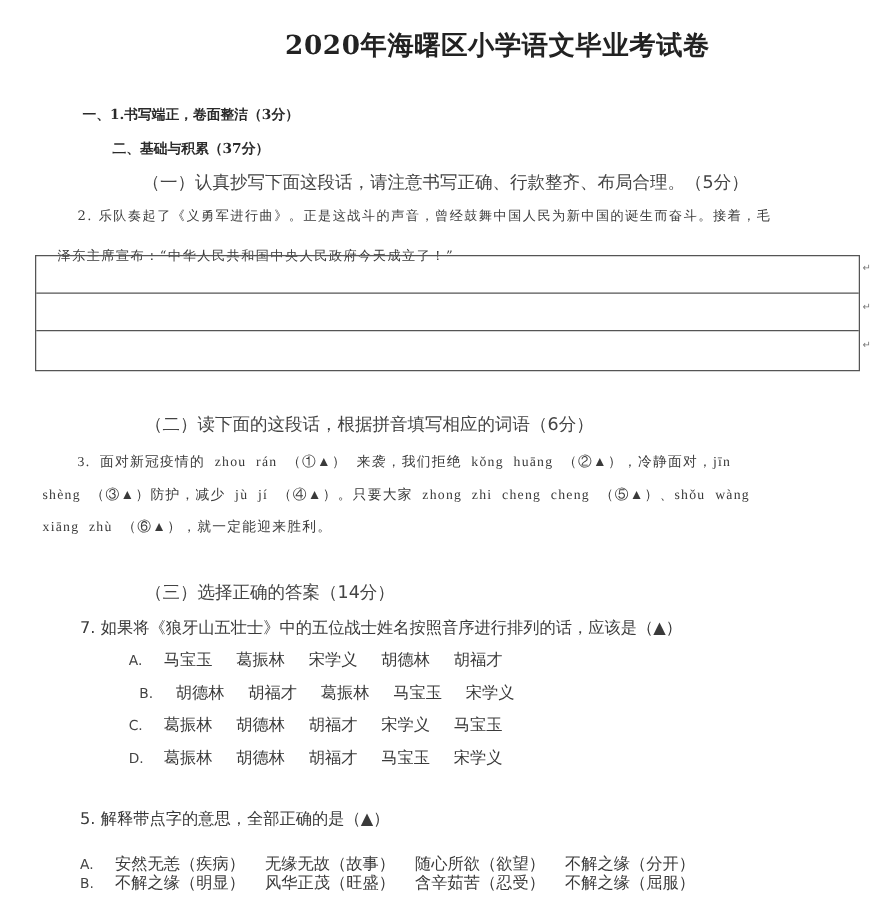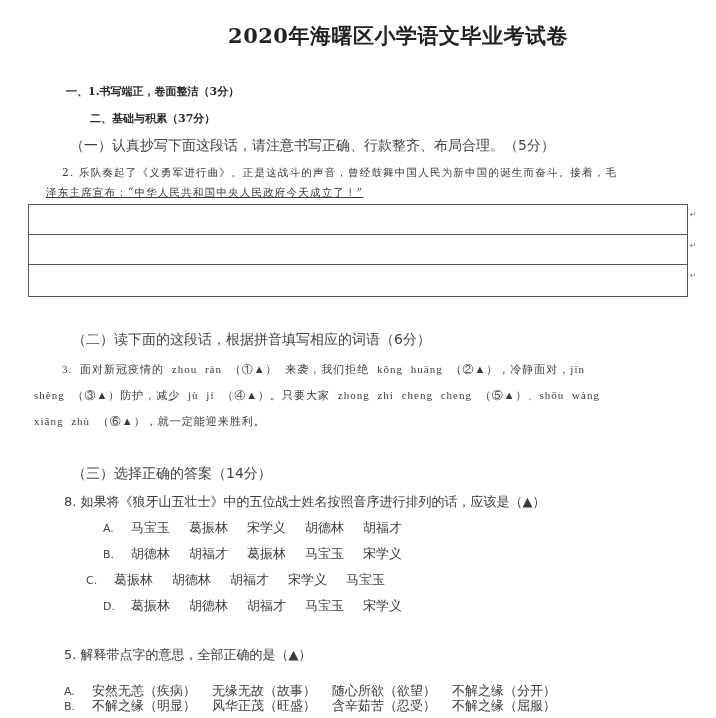--- a/index.html
+++ b/index.html
@@ -9,21 +9,21 @@
     color: #333333;
   }
   .title {
     position: absolute; left: 0; width: 100%; top: 22px;
     text-align: center; font-family: "DejaVu Serif", "Liberation Serif", serif;
     font-weight: bold; font-size: 21px; color: #222; letter-spacing: 0.5px;
     padding-left: 80px; box-sizing: border-box;
   }
   .line { position: absolute; white-space: nowrap; }
   .h1 { font-family: "DejaVu Serif", "Liberation Serif", serif; font-weight: bold; font-size: 11px; color: #2a2a2a; }
-  .h2 { font-size: 14px; color: #444; }
+  .h2 { font-size: 14px; color: #444; margin-left: 44px; }
   .serif-small { font-family: "DejaVu Serif", "Liberation Serif", serif; font-size: 10.5px; color: #3a3a3a; letter-spacing: 1.2px; }
   .pinyin-line { font-family: Liberation Serif, serif; font-size: 11px; color: #3a3a3a; letter-spacing: 1px; word-spacing: 4px; }
   .q { font-size: 13px; color: #3a3a3a; }
   .opt { font-size: 13px; color: #3a3a3a; margin-left: 39px; }
   .opt .letter { display: inline-block; width: 28px; font-size: 11px; color: #444; }
   .opt .name { display: inline-block; width: 58px; }
   .opt5 .item { display: inline-block; margin-right: 16px; }
   .opt5 .letter { display: inline-block; width: 28px; font-size: 11px; color: #444; }
   .writing-box {
     position: absolute; left: 28px; top: 204px; width: 660px; height: 93px;
@@ -36,46 +36,46 @@
 </head>
 <body>
 
 <div class="title">2020年海曙区小学语文毕业考试卷</div>
 
 <div class="line h1" style="left:66px; top:84px;">一、1.书写端正，卷面整洁（3分）</div>
 <div class="line h1" style="left:66px; top:111px;margin-left:24px;">二、基础与积累（37分）</div>
 <div class="line h2" style="left:70px; top:137px;">（一）认真抄写下面这段话，请注意书写正确、行款整齐、布局合理。（5分）</div>
 
 <div class="line serif-small" style="left:62px; top:166px;">2. 乐队奏起了《义勇军进行曲》。正是这战斗的声音，曾经鼓舞中国人民为新中国的诞生而奋斗。接着，毛</div>
-<div class="line serif-small" style="left:46px; top:186px;text-decoration:underline;">泽东主席宣布：“中华人民共和国中央人民政府今天成立了！”</div>
+<div class="line serif-small" style="left:46px; top:198px;">泽东主席宣布：“中华人民共和国中央人民政府今天成立了！”</div>
 
 <div class="writing-box">
   <div class="writing-row"></div>
   <div class="writing-row"></div>
   <div class="writing-row"></div>
 </div>
 <span class="row-mark" style="top:210px;">↵</span>
 <span class="row-mark" style="top:241px;">↵</span>
 <span class="row-mark" style="top:271px;">↵</span>
 
 <div class="line h2" style="left:72px; top:331px;">（二）读下面的这段话，根据拼音填写相应的词语（6分）</div>
 <div class="line pinyin-line" style="left:62px; top:362px;">3. 面对新冠疫情的 zhou  rán （①▲） 来袭，我们拒绝 kǒng  huāng  （②▲），冷静面对，jīn</div>
 <div class="line pinyin-line" style="left:34px; top:388px;">shèng （③▲）防护，减少 jù  jí  （④▲）。只要大家 zhong  zhi  cheng  cheng （⑤▲）、shǒu  wàng</div>
 <div class="line pinyin-line" style="left:34px; top:414px;">xiāng  zhù （⑥▲），就一定能迎来胜利。</div>
 
 <div class="line h2" style="left:72px; top:465px;">（三）选择正确的答案（14分）</div>
-<div class="line q" style="left:64px; top:493px;">8. 如果将《狼牙山五壮士》中的五位战士姓名按照音序进行排列的话，应该是（▲）</div>
+<div class="line q" style="left:64px; top:493px;">7. 如果将《狼牙山五壮士》中的五位战士姓名按照音序进行排列的话，应该是（▲）</div>
 
 <div class="line opt" style="left:64px; top:519px;">
   <span class="letter">A.</span><span class="name">马宝玉</span><span class="name">葛振林</span><span class="name">宋学义</span><span class="name">胡德林</span><span class="name">胡福才</span>
 </div>
-<div class="line opt" style="left:64px; top:545px;">
+<div class="line opt" style="left:64px; top:545px;text-align:center;">
   <span class="letter">B.</span><span class="name">胡德林</span><span class="name">胡福才</span><span class="name">葛振林</span><span class="name">马宝玉</span><span class="name">宋学义</span>
 </div>
-<div class="line opt" style="left:47px; top:571px;">
+<div class="line opt" style="left:64px; top:571px;">
   <span class="letter">C.</span><span class="name">葛振林</span><span class="name">胡德林</span><span class="name">胡福才</span><span class="name">宋学义</span><span class="name">马宝玉</span>
 </div>
 <div class="line opt" style="left:64px; top:597px;">
   <span class="letter">D.</span><span class="name">葛振林</span><span class="name">胡德林</span><span class="name">胡福才</span><span class="name">马宝玉</span><span class="name">宋学义</span>
 </div>
 
 <div class="line q" style="left:64px; top:646px;">5. 解释带点字的意思，全部正确的是（▲）</div>
 
 <div class="line opt5 q" style="left:64px; top:682px;">
   <span class="letter">A.</span><span class="item">安然无恙（疾病）</span><span class="item">无缘无故（故事）</span><span class="item">随心所欲（欲望）</span><span class="item">不解之缘（分开）</span>

